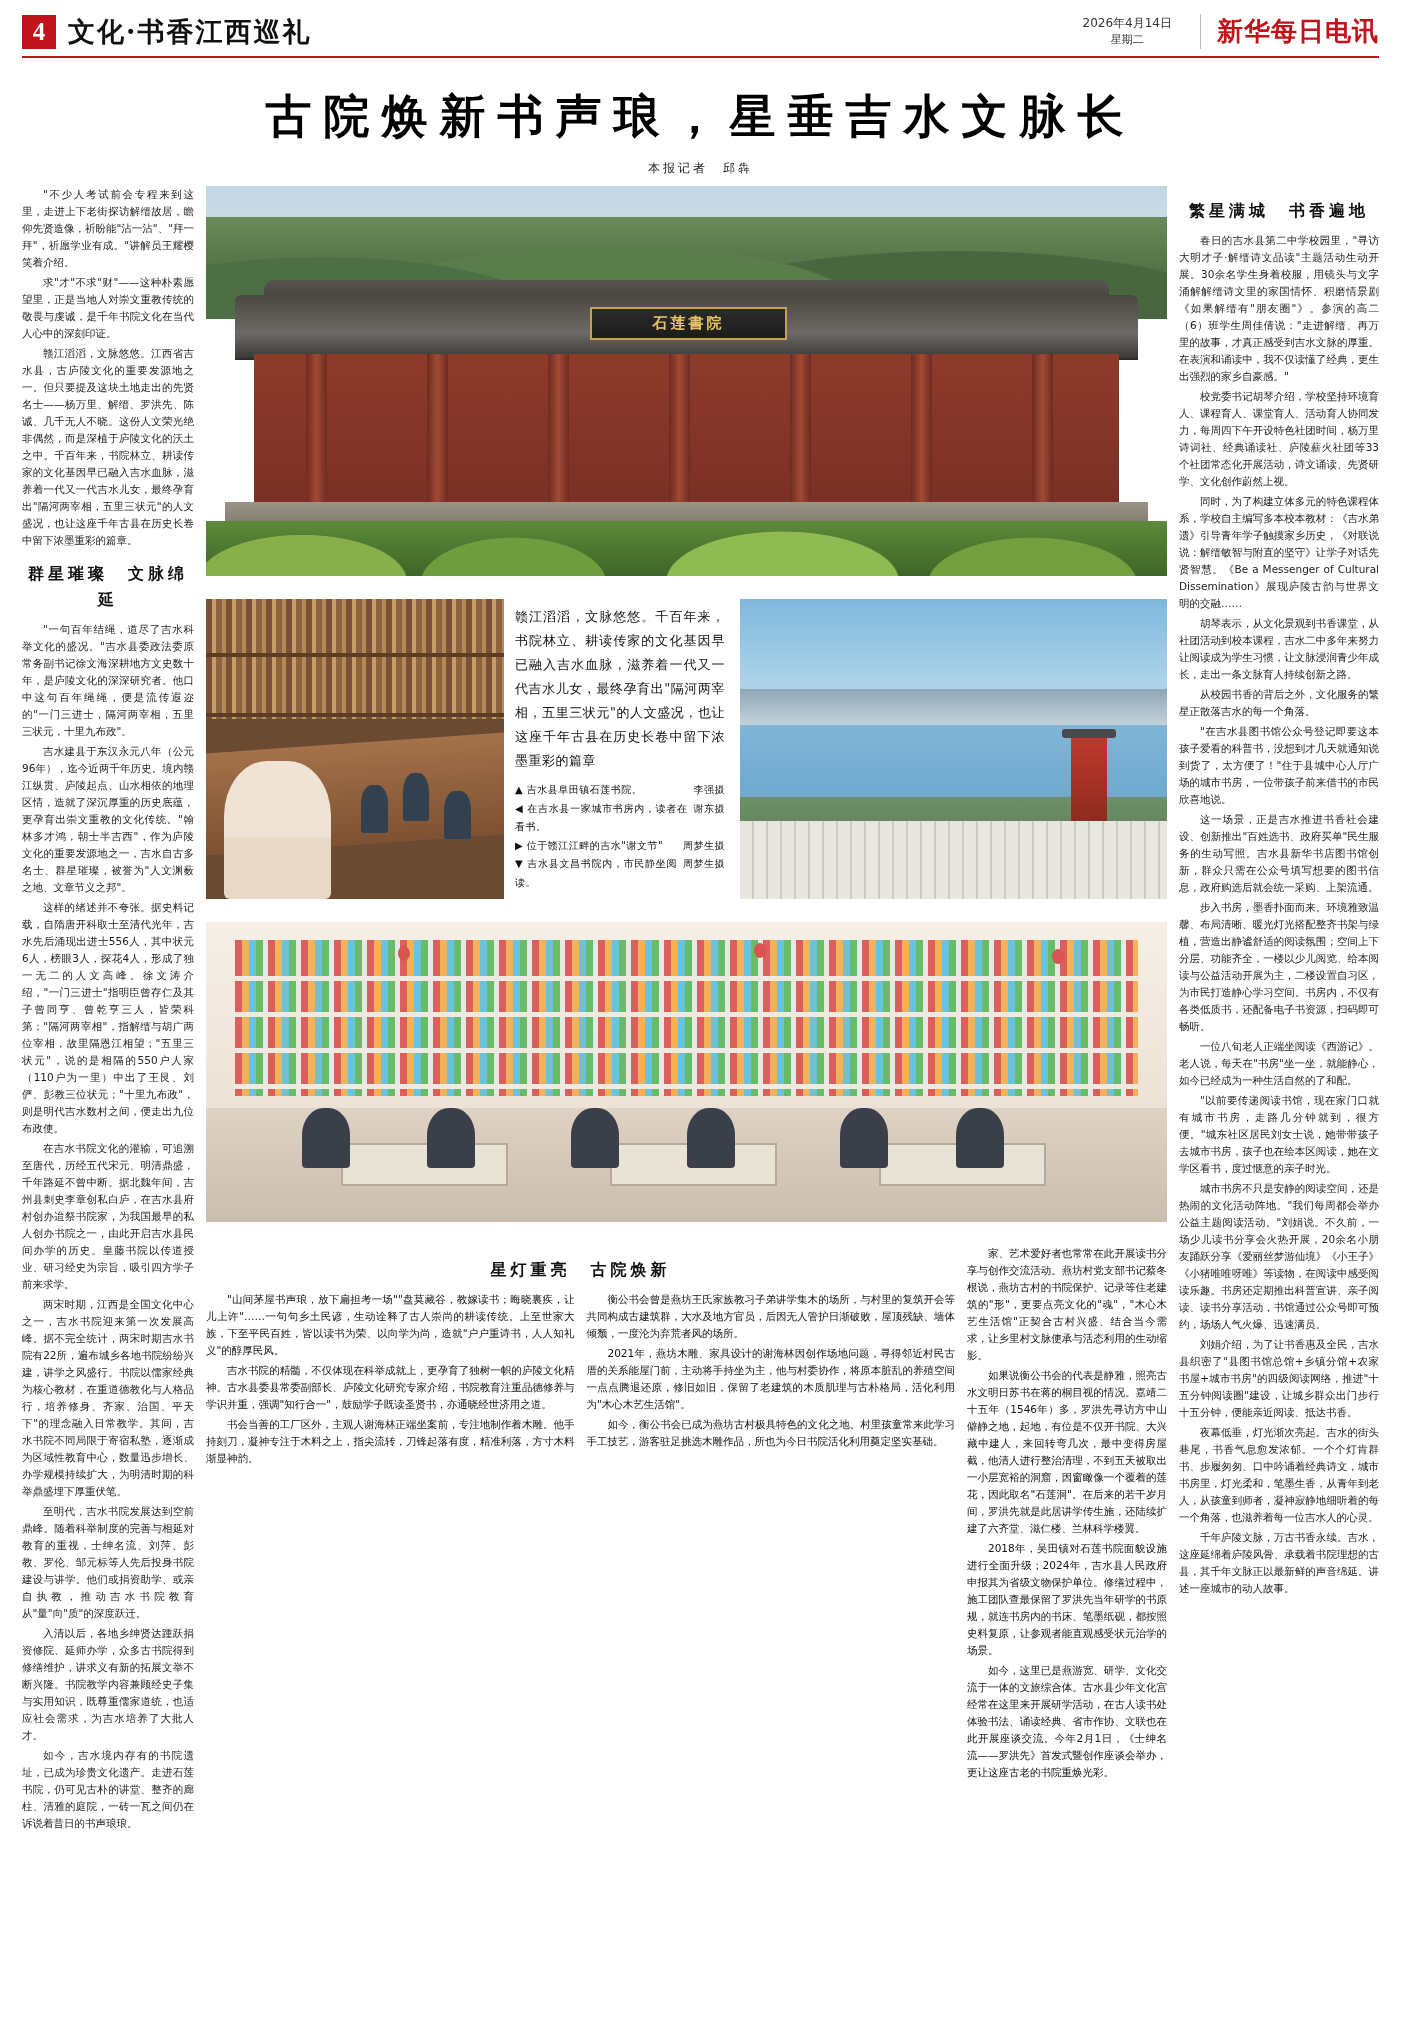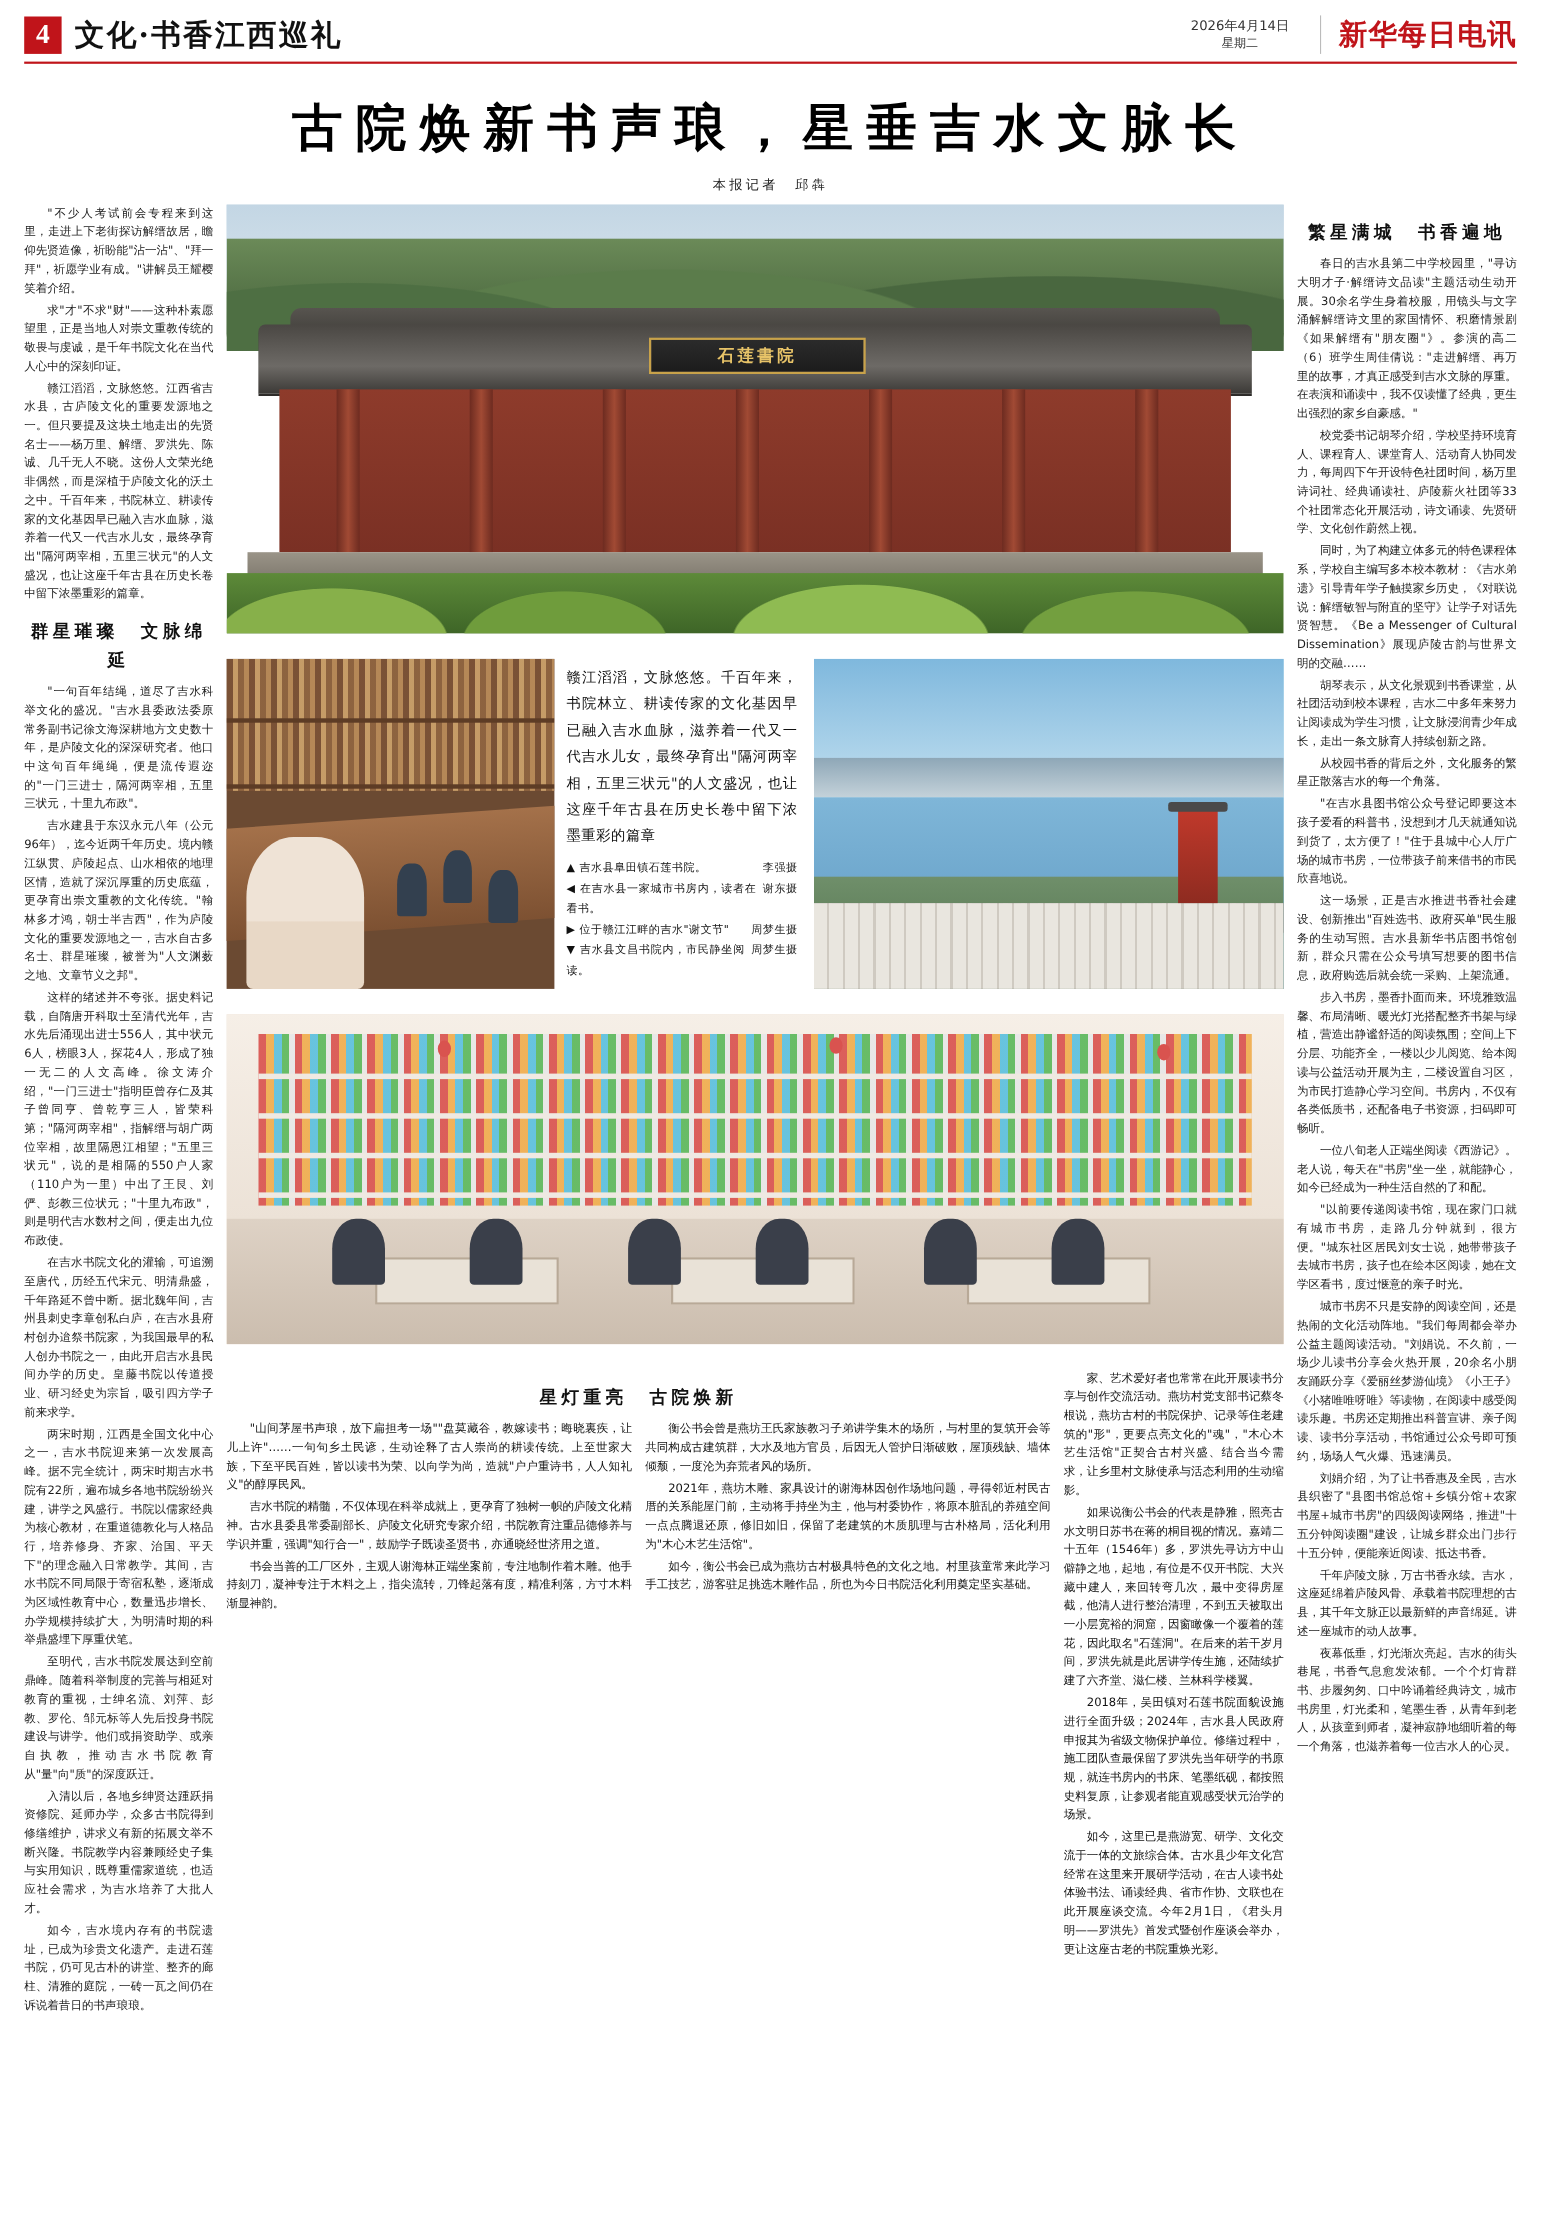--- a/index.html
+++ b/index.html
@@ -338,38 +338,38 @@
             <p>书会当善的工厂区外，主观人谢海林正端坐案前，专注地制作着木雕。他手持刻刀，凝神专注于木料之上，指尖流转，刀锋起落有度，精准利落，方寸木料渐显神韵。</p>
             <p>衡公书会曾是燕坊王氏家族教习子弟讲学集木的场所，与村里的复筑开会等共同构成古建筑群，大水及地方官员，后因无人管护日渐破败，屋顶残缺、墙体倾颓，一度沦为弃荒者风的场所。</p>
             <p>2021年，燕坊木雕、家具设计的谢海林因创作场地问题，寻得邻近村民古厝的关系能屋门前，主动将手持坐为主，他与村委协作，将原本脏乱的养殖空间一点点腾退还原，修旧如旧，保留了老建筑的木质肌理与古朴格局，活化利用为"木心木艺生活馆"。</p>
             <p>如今，衡公书会已成为燕坊古村极具特色的文化之地。村里孩童常来此学习手工技艺，游客驻足挑选木雕作品，所也为今日书院活化利用奠定坚实基础。</p>
           </div>
         </div>
         <div class="mid-text">
           <p>家、艺术爱好者也常常在此开展读书分享与创作交流活动。燕坊村党支部书记蔡冬根说，燕坊古村的书院保护、记录等住老建筑的"形"，更要点亮文化的"魂"，"木心木艺生活馆"正契合古村兴盛、结合当今需求，让乡里村文脉使承与活态利用的生动缩影。</p>
           <p>如果说衡公书会的代表是静雅，照亮古水文明日苏书在蒋的桐目视的情况。嘉靖二十五年（1546年）多，罗洪先寻访方中山僻静之地，起地，有位是不仅开书院、大兴藏中建人，来回转弯几次，最中变得房屋截，他清人进行整治清理，不到五天被取出一小层宽裕的洞窟，因窗瞰像一个覆着的莲花，因此取名"石莲洞"。在后来的若干岁月间，罗洪先就是此居讲学传生施，还陆续扩建了六齐堂、滋仁楼、兰林科学楼翼。</p>
           <p>2018年，吴田镇对石莲书院面貌设施进行全面升级；2024年，吉水县人民政府申报其为省级文物保护单位。修缮过程中，施工团队查最保留了罗洪先当年研学的书原规，就连书房内的书床、笔墨纸砚，都按照史料复原，让参观者能直观感受状元治学的场景。</p>
-          <p>如今，这里已是燕游宽、研学、文化交流于一体的文旅综合体。古水县少年文化宫经常在这里来开展研学活动，在古人读书处体验书法、诵读经典、省市作协、文联也在此开展座谈交流。今年2月1日，《君头月明——罗洪先》首发式暨创作座谈会举办，更让这座古老的书院重焕光彩。</p>
+          <p>如今，这里已是燕游宽、研学、文化交流于一体的文旅综合体。古水县少年文化宫经常在这里来开展研学活动，在古人读书处体验书法、诵读经典、省市作协、文联也在此开展座谈交流。今年2月1日，《士绅名流——罗洪先》首发式暨创作座谈会举办，更让这座古老的书院重焕光彩。</p>
         </div>
       </div>
     </div>
 
     <div class="col">
       <div class="sub-head">繁星满城　书香遍地</div>
       <p>春日的吉水县第二中学校园里，"寻访大明才子·解缙诗文品读"主题活动生动开展。30余名学生身着校服，用镜头与文字涌解解缙诗文里的家国情怀、积磨情景剧《如果解缙有"朋友圈"》。参演的高二（6）班学生周佳倩说："走进解缙、再万里的故事，才真正感受到吉水文脉的厚重。在表演和诵读中，我不仅读懂了经典，更生出强烈的家乡自豪感。"</p>
       <p>校党委书记胡琴介绍，学校坚持环境育人、课程育人、课堂育人、活动育人协同发力，每周四下午开设特色社团时间，杨万里诗词社、经典诵读社、庐陵薪火社团等33个社团常态化开展活动，诗文诵读、先贤研学、文化创作蔚然上视。</p>
       <p>同时，为了构建立体多元的特色课程体系，学校自主编写多本校本教材：《吉水弟遗》引导青年学子触摸家乡历史，《对联说说：解缙敏智与附直的坚守》让学子对话先贤智慧。《Be a Messenger of Cultural Dissemination》展现庐陵古韵与世界文明的交融……</p>
       <p>胡琴表示，从文化景观到书香课堂，从社团活动到校本课程，吉水二中多年来努力让阅读成为学生习惯，让文脉浸润青少年成长，走出一条文脉育人持续创新之路。</p>
       <p>从校园书香的背后之外，文化服务的繁星正散落吉水的每一个角落。</p>
       <p>"在吉水县图书馆公众号登记即要这本孩子爱看的科普书，没想到才几天就通知说到货了，太方便了！"住于县城中心人厅广场的城市书房，一位带孩子前来借书的市民欣喜地说。</p>
       <p>这一场景，正是吉水推进书香社会建设、创新推出"百姓选书、政府买单"民生服务的生动写照。吉水县新华书店图书馆创新，群众只需在公众号填写想要的图书信息，政府购选后就会统一采购、上架流通。</p>
       <p>步入书房，墨香扑面而来。环境雅致温馨、布局清晰、暖光灯光搭配整齐书架与绿植，营造出静谧舒适的阅读氛围；空间上下分层、功能齐全，一楼以少儿阅览、给本阅读与公益活动开展为主，二楼设置自习区，为市民打造静心学习空间。书房内，不仅有各类低质书，还配备电子书资源，扫码即可畅听。</p>
       <p>一位八旬老人正端坐阅读《西游记》。老人说，每天在"书房"坐一坐，就能静心，如今已经成为一种生活自然的了和配。</p>
       <p>"以前要传递阅读书馆，现在家门口就有城市书房，走路几分钟就到，很方便。"城东社区居民刘女士说，她带带孩子去城市书房，孩子也在绘本区阅读，她在文学区看书，度过惬意的亲子时光。</p>
       <p>城市书房不只是安静的阅读空间，还是热闹的文化活动阵地。"我们每周都会举办公益主题阅读活动。"刘娟说。不久前，一场少儿读书分享会火热开展，20余名小朋友踊跃分享《爱丽丝梦游仙境》《小王子》《小猪唯唯呀唯》等读物，在阅读中感受阅读乐趣。书房还定期推出科普宣讲、亲子阅读、读书分享活动，书馆通过公众号即可预约，场场人气火爆、迅速满员。</p>
       <p>刘娟介绍，为了让书香惠及全民，吉水县织密了"县图书馆总馆+乡镇分馆+农家书屋+城市书房"的四级阅读网络，推进"十五分钟阅读圈"建设，让城乡群众出门步行十五分钟，便能亲近阅读、抵达书香。</p>
+      <p>夜幕低垂，灯光渐次亮起。吉水的街头巷尾，书香气息愈发浓郁。一个个灯肯群书、步履匆匆、口中吟诵着经典诗文，城市书房里，灯光柔和，笔墨生香，从青年到老人，从孩童到师者，凝神寂静地细听着的每一个角落，也滋养着每一位吉水人的心灵。</p>
       <p>千年庐陵文脉，万古书香永续。吉水，这座延绵着庐陵风骨、承载着书院理想的古县，其千年文脉正以最新鲜的声音绵延。讲述一座城市的动人故事。</p>
-      <p>夜幕低垂，灯光渐次亮起。吉水的街头巷尾，书香气息愈发浓郁。一个个灯肯群书、步履匆匆、口中吟诵着经典诗文，城市书房里，灯光柔和，笔墨生香，从青年到老人，从孩童到师者，凝神寂静地细听着的每一个角落，也滋养着每一位吉水人的心灵。</p>
       <p></p>
     </div>
   </div>
 
 </div>
 
 </body></html>

